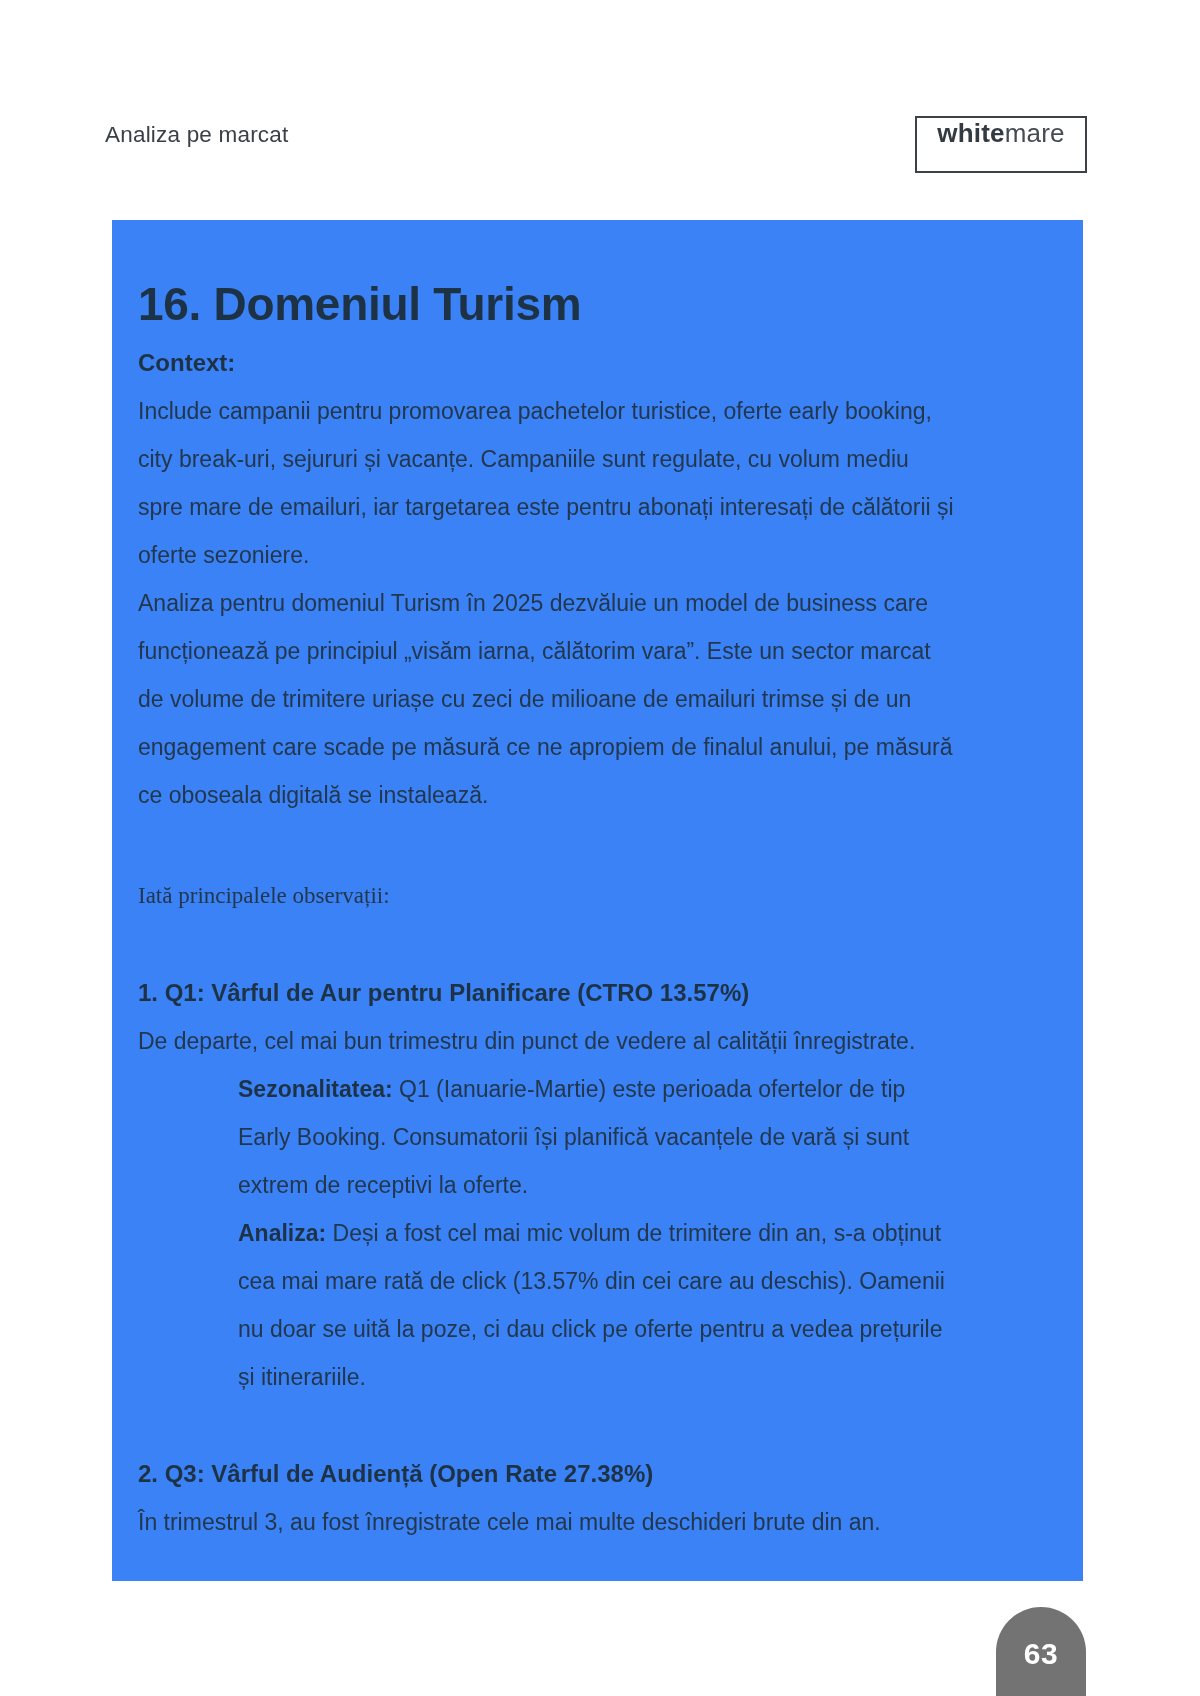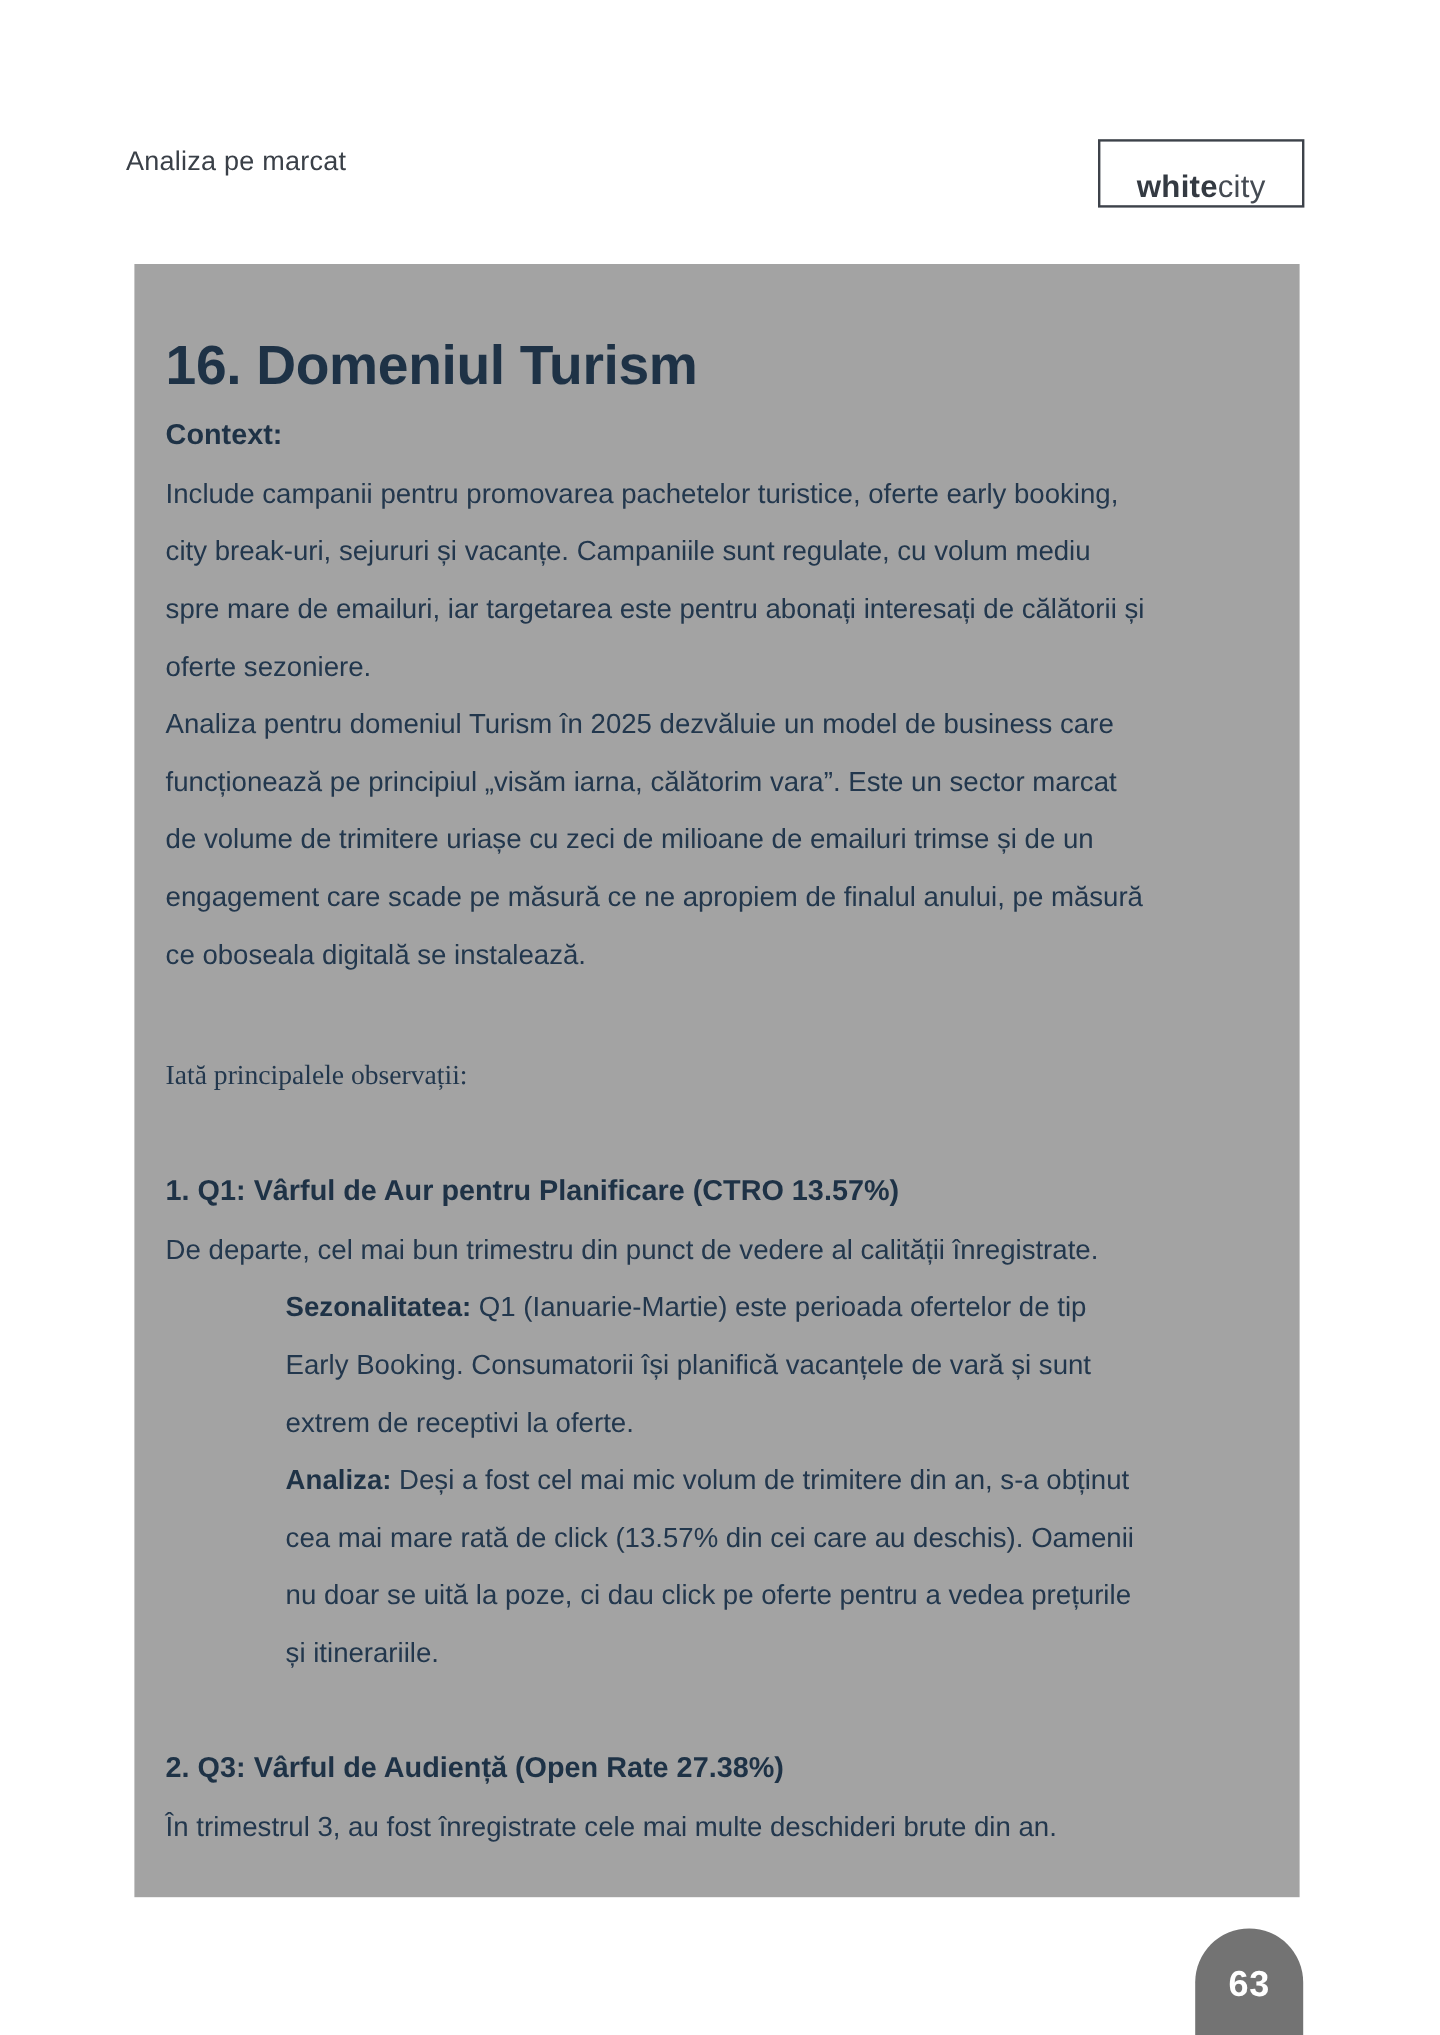--- a/index.html
+++ b/index.html
@@ -24,21 +24,21 @@
   }
 
   .logo-box {
     position: absolute;
     left: 915px;
     top: 116px;
     width: 172px;
     height: 57px;
     border: 2px solid #3d424a;
     display: flex;
-    align-items: flex-end;
+    align-items: flex-start;
     justify-content: center;
     background: #ffffff;
   }
   .logo-box .logo-bold {
     font-weight: 700;
     font-size: 26px;
     color: #343a42;
     letter-spacing: 0.2px;
   }
   .logo-box .logo-light {
@@ -47,21 +47,21 @@
     color: #454b53;
     letter-spacing: 0.2px;
   }
 
   .content-panel {
     position: absolute;
     left: 112px;
     top: 220px;
     width: 971px;
     height: 1361px;
-    background: #a3a3a3;
+    background: #3b82f6;
     padding: 56px 44px 0 26px;
   }
 
   .doc-title {
     font-size: 46px;
     line-height: 56px;
     font-weight: 700;
     color: #1e3246;
     letter-spacing: -0.3px;
     margin-bottom: 7px;
@@ -120,21 +120,21 @@
     margin-top: 4px;
   }
 </style>
 </head>
 <body>
 
 <div class="page-header-title">Analiza pe marcat</div>
 
 <div class="logo-box">
   <span class="logo-bold">white</span>
-    <span class="logo-light">city</span>
+    <span class="logo-light">mare</span>
 </div>
 
 <div class="content-panel">
 
   <h1 class="doc-title">16. Domeniul Turism</h1>
 
   <div class="context-label">Context:</div>
 
   <div class="body-text">Include campanii pentru promovarea pachetelor turistice, oferte early booking,
 city break-uri, sejururi și vacanțe. Campaniile sunt regulate, cu volum mediu

